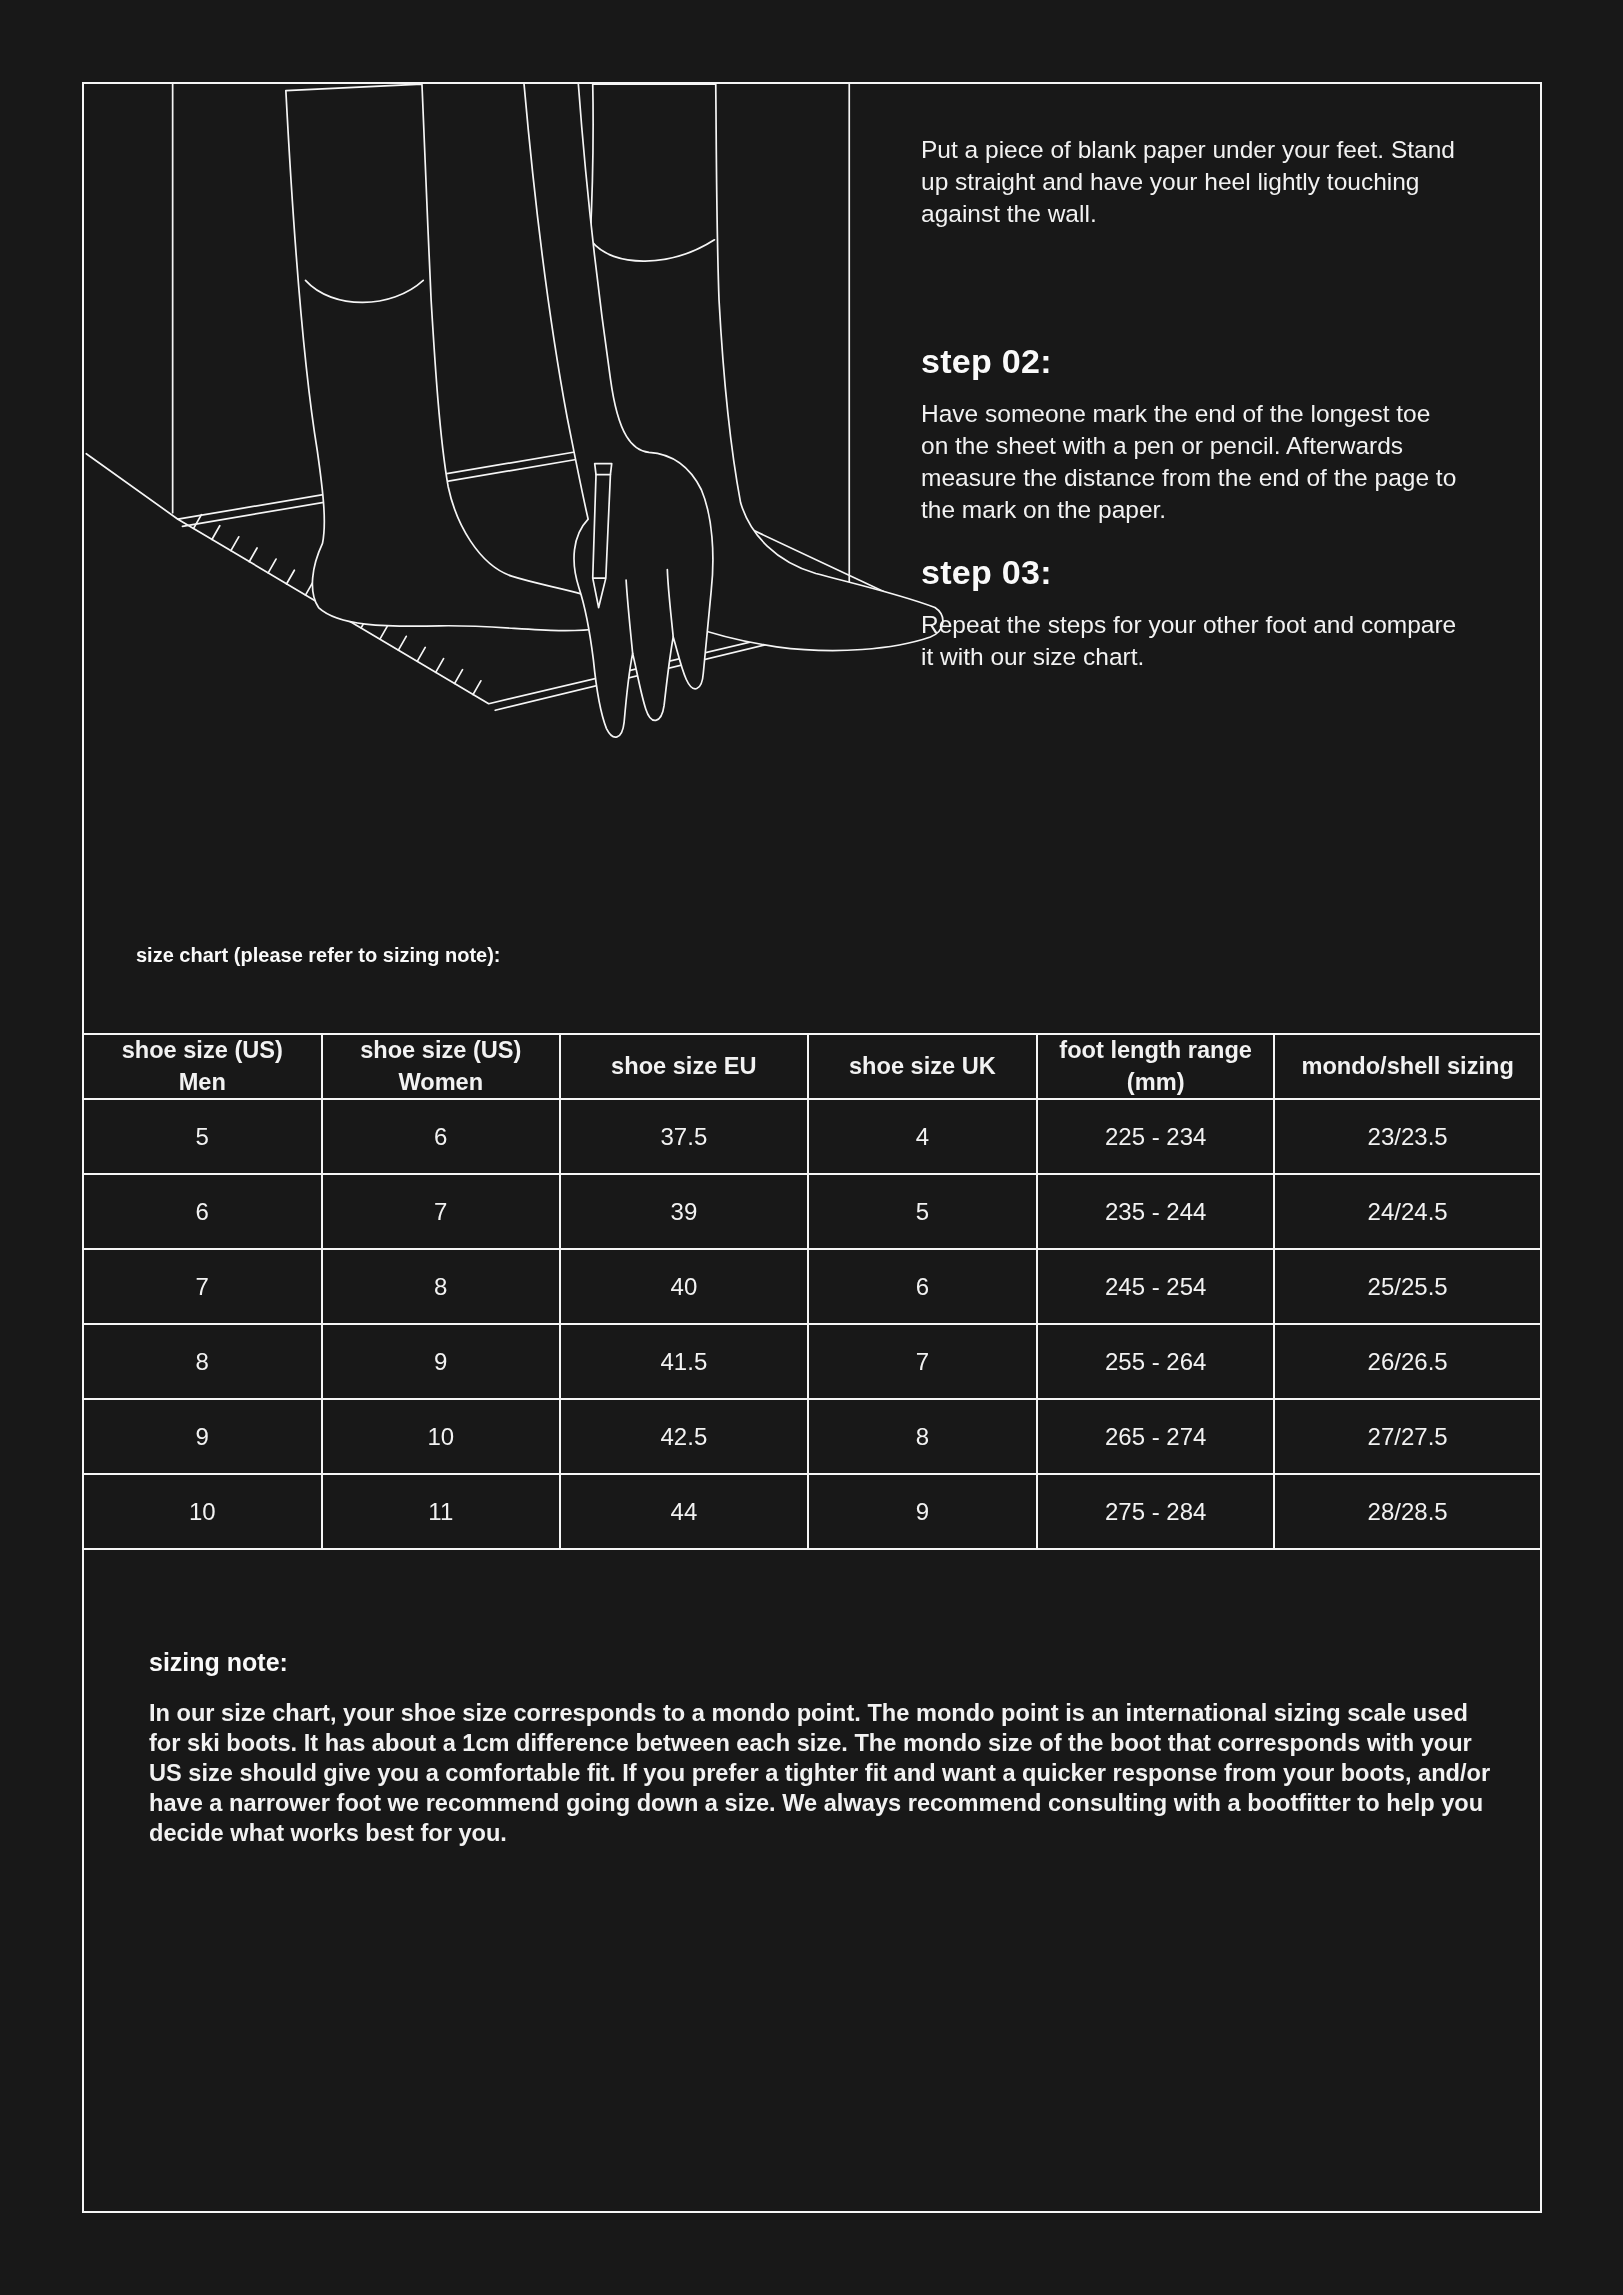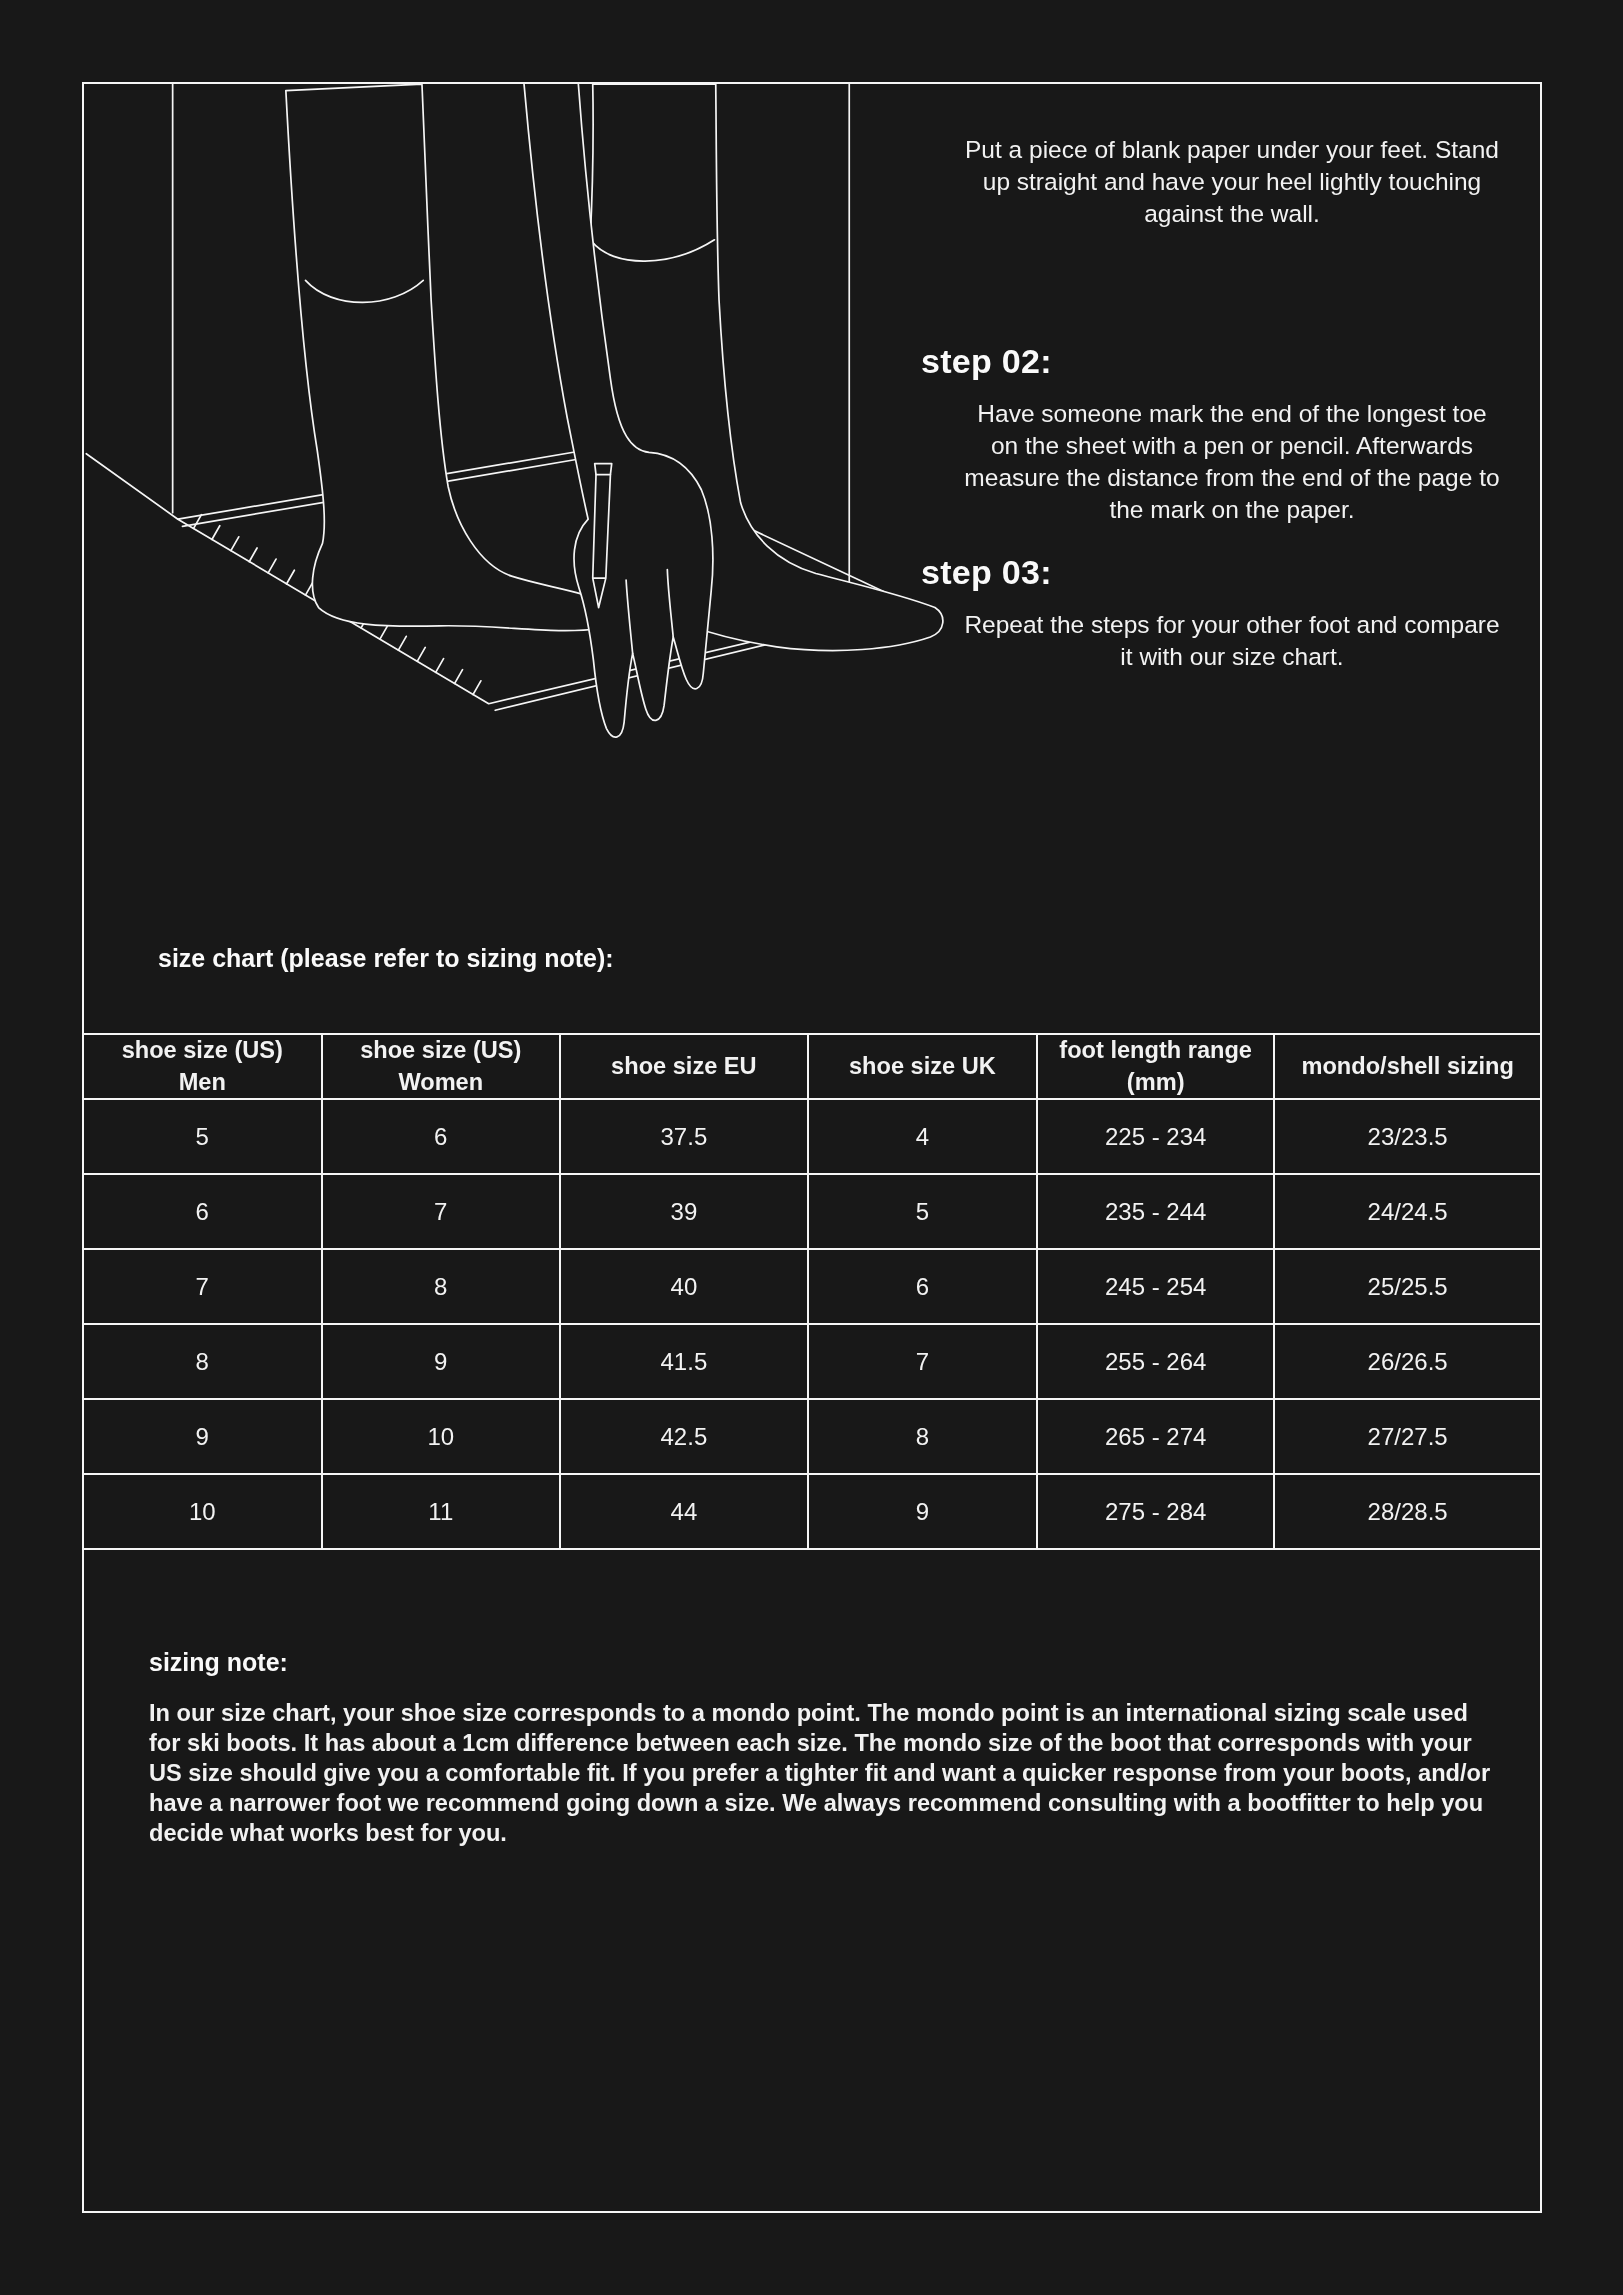--- a/index.html
+++ b/index.html
@@ -34,29 +34,29 @@
   
   .step{
     position:absolute;left:921px;width:622px;
   }
   .step h2{
     font-size:34px;font-weight:700;letter-spacing:0.3px;
     margin-bottom:17px;color:#fafafa;
   }
   .step p{
     font-size:24.5px;line-height:1.30;font-weight:400;
-    white-space:pre-line;color:var(--text);text-align:center;
+    white-space:pre-line;color:var(--text);
   }
   #step-1{top:134px;}
   #step-2{top:334px;margin-top:8px;}
   #step-3{top:553px;}
   
   .size-chart-label{
-    position:absolute;left:158px;top:944px;
-    font-size:25px;font-weight:700;color:#fafafa;
+    position:absolute;left:136px;top:944px;
+    font-size:20px;font-weight:700;color:#fafafa;
   }
   table.size-chart{
     position:absolute;left:82px;top:1033px;
     width:1460px;
     border-collapse:collapse;table-layout:fixed;
   }
   table.size-chart th, table.size-chart td{
     border:2px solid var(--line);
     text-align:center;vertical-align:middle;
     color:var(--text);

